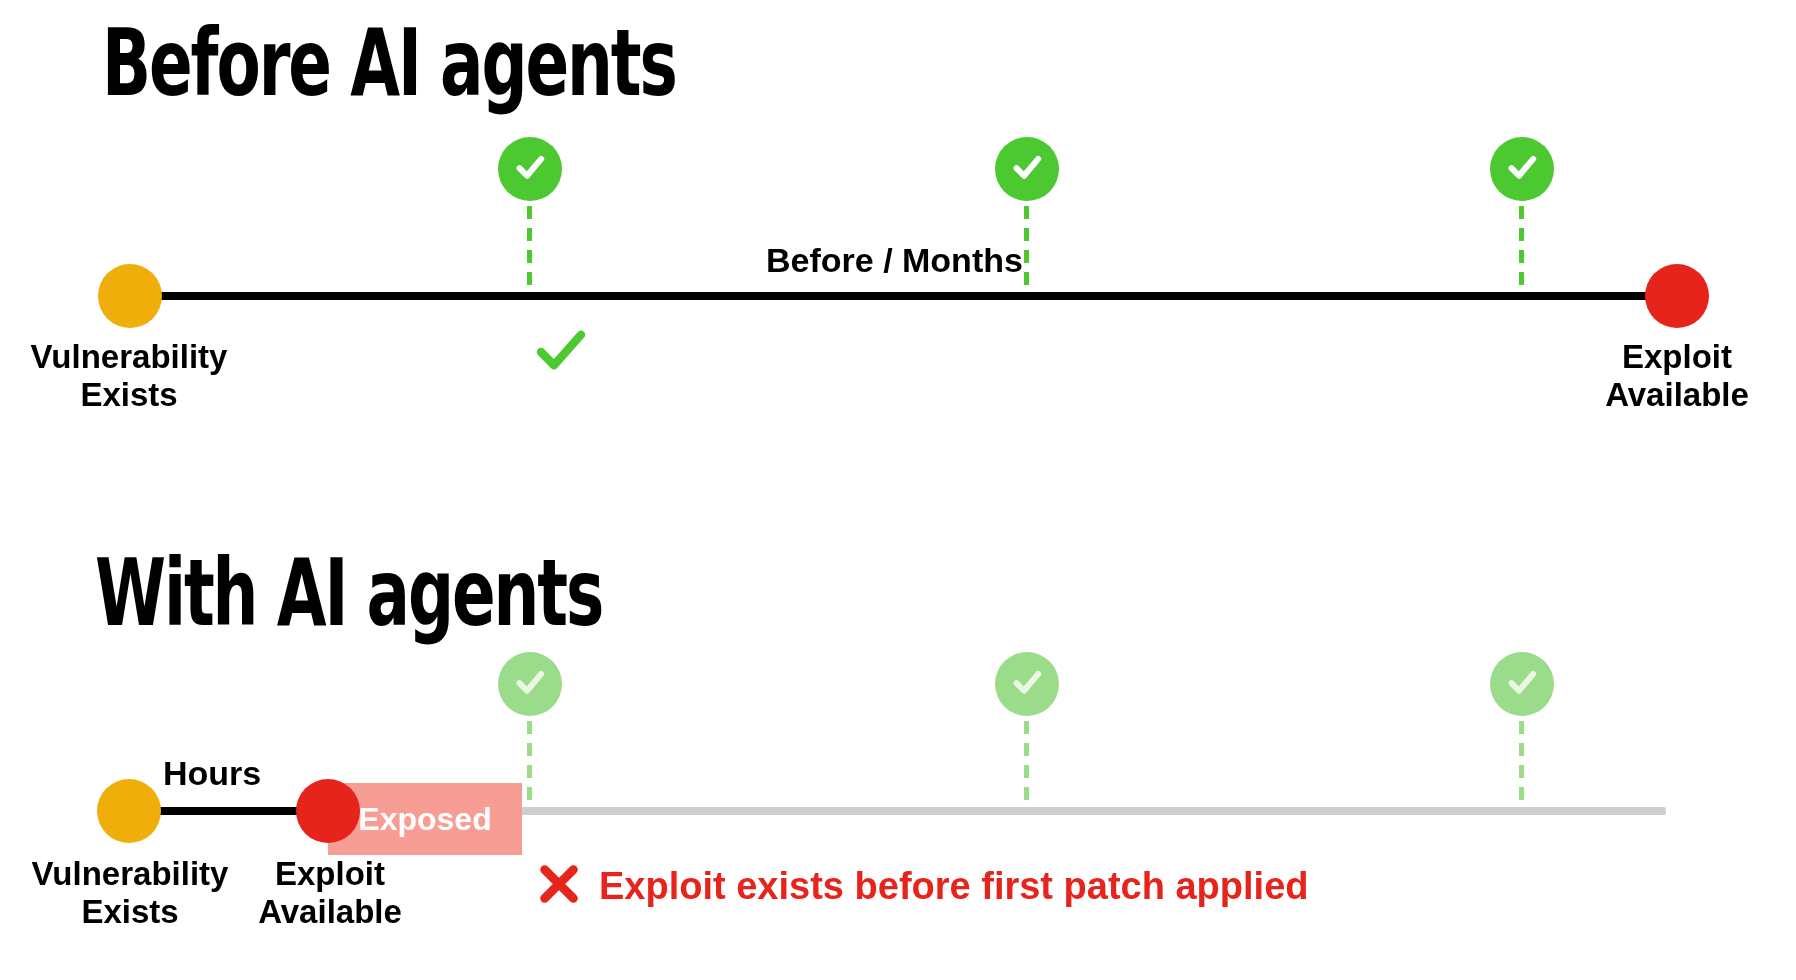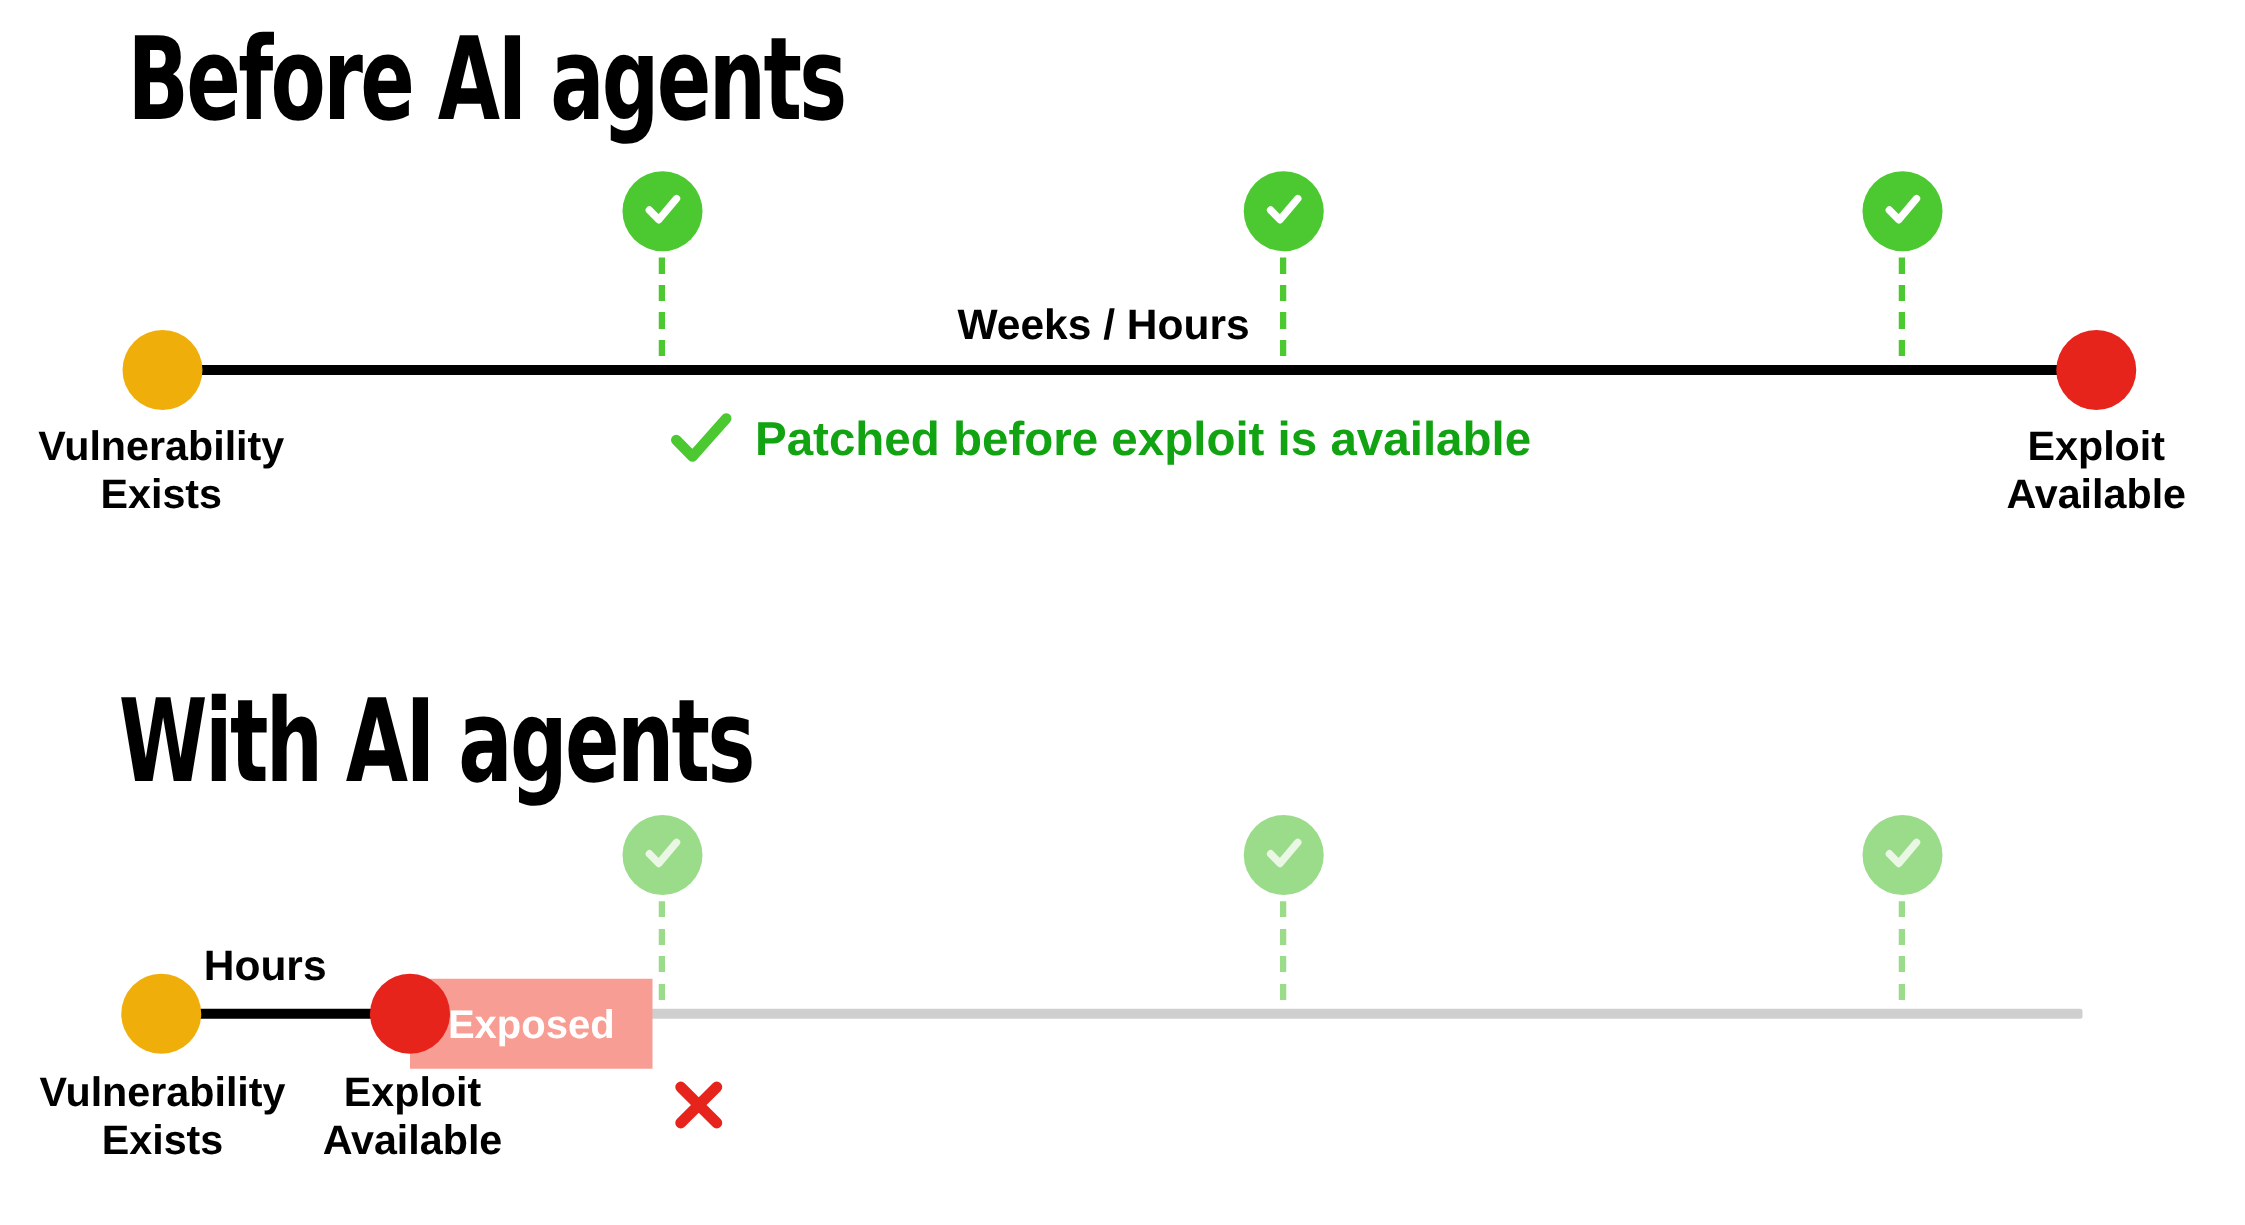--- a/index.html
+++ b/index.html
@@ -149,42 +149,41 @@
       </span>
     </div>
     <div class="marker-circle" style="left:1490px; top:137px;">
       <span>
         <svg width="42" height="42" viewBox="0 0 24 24">
             <path d="M6 12.6 L10.3 17 L18.4 7.4" fill="none" stroke="#ffffff" stroke-width="3.4" stroke-linecap="round" stroke-linejoin="round"></path>
           </svg>
       </span>
     </div>
 
-    <div class="axis-label" style="left:766px; top:241px;">Weeks / Hours</div>
+    <div class="axis-label" style="left:766px; top:241px;">Before / Months</div>
 
     <div class="timeline" style="left:130px; top:292px; width:1547px;"></div>
     <div class="dot yellow" style="left:98px;  top:264px;"></div>
     <div class="dot red" style="left:1645px; top:264px;"></div>
 
     <div class="side-label" style="left:19px; top:338px;">
       <span>Vulnerability</span><br>
       <span>Exists</span>
     </div>
     <div class="side-label" style="left:1567px; top:338px;">
       <span>Exploit</span><br>
       <span>Available</span>
     </div>
 
     <div class="caption-row" style="left:535px; top:326px;">
       <span>
         <svg width="52" height="44" viewBox="0 0 26 22">
             <path d="M3 12 L9.5 18.6 L23 3.4" fill="none" stroke="#4cc930" stroke-width="4.2" stroke-linecap="round" stroke-linejoin="round"></path>
           </svg>
       </span>
-      <span class="caption-text green">Patched before exploit is available</span>
     </div>
   </div>
 
   <div>
 
     <div class="title" style="left:95px; top:548px;">With AI agents</div>
 
     <div class="dash faded" style="left:527px;  top:721px; height:87px;"></div>
     <div class="dash faded" style="left:1024px; top:721px; height:87px;"></div>
     <div class="dash faded" style="left:1519px; top:721px; height:87px;"></div>
@@ -231,16 +230,17 @@
       <span>Exploit</span><br>
       <span>Available</span>
     </div>
 
     <div class="caption-row" style="left:536px; top:860px;">
       <span>
         <svg width="46" height="46" viewBox="0 0 24 24">
             <path d="M4.5 4.5 L19.5 19.5 M19.5 4.5 L4.5 19.5" fill="none" stroke="#e7241b" stroke-width="4.6" stroke-linecap="round"></path>
           </svg>
       </span>
+      <span class="caption-text red">Exploit exists before first patch applied</span>
     </div>
   </div>
 
 </div>
 
 </body></html>

